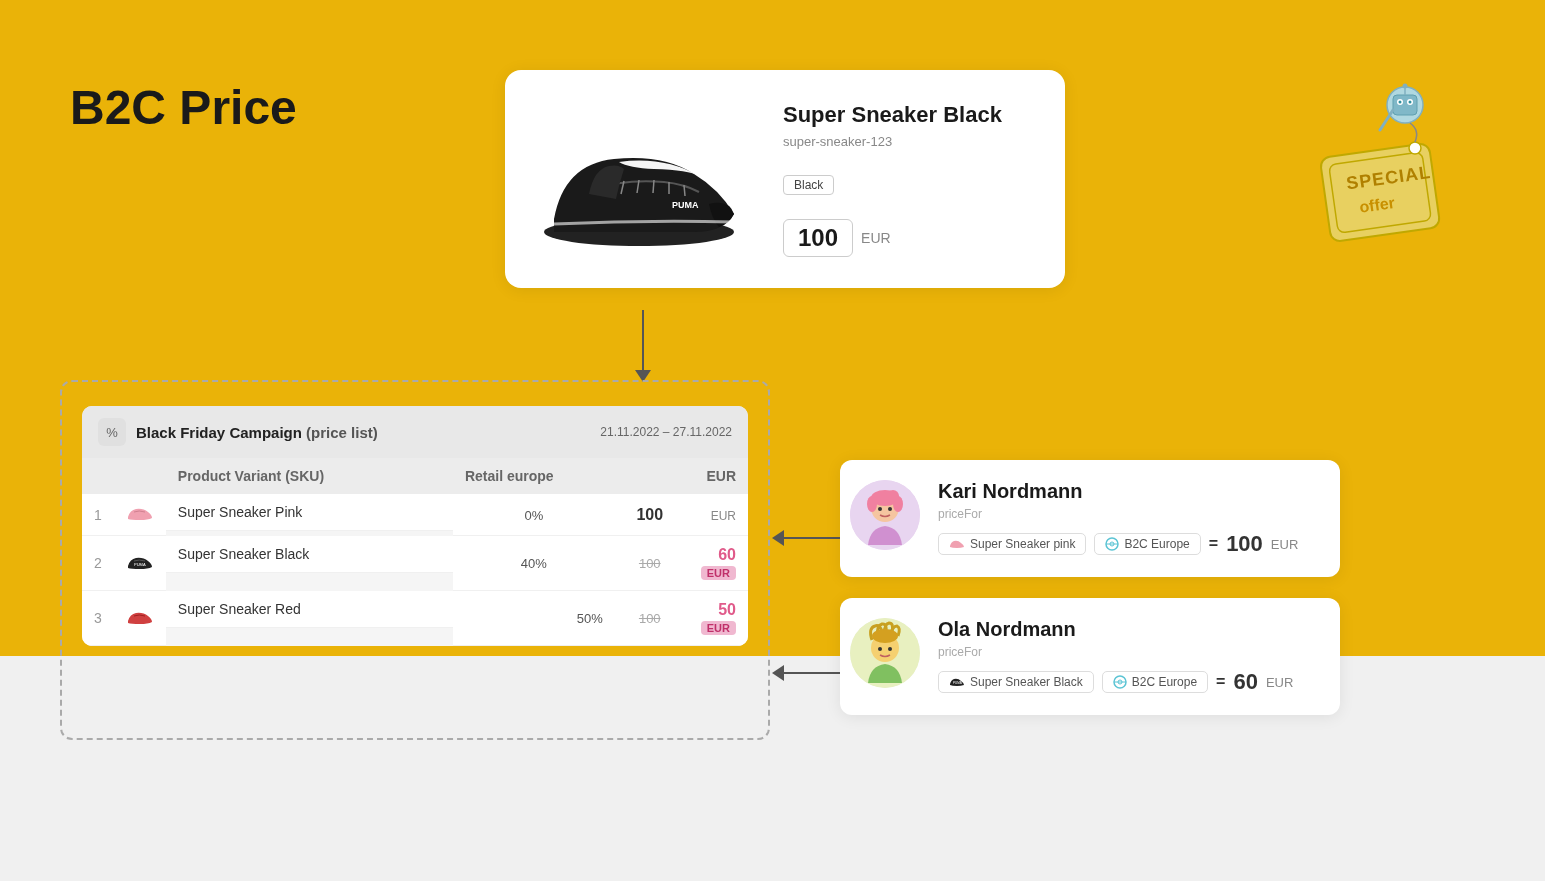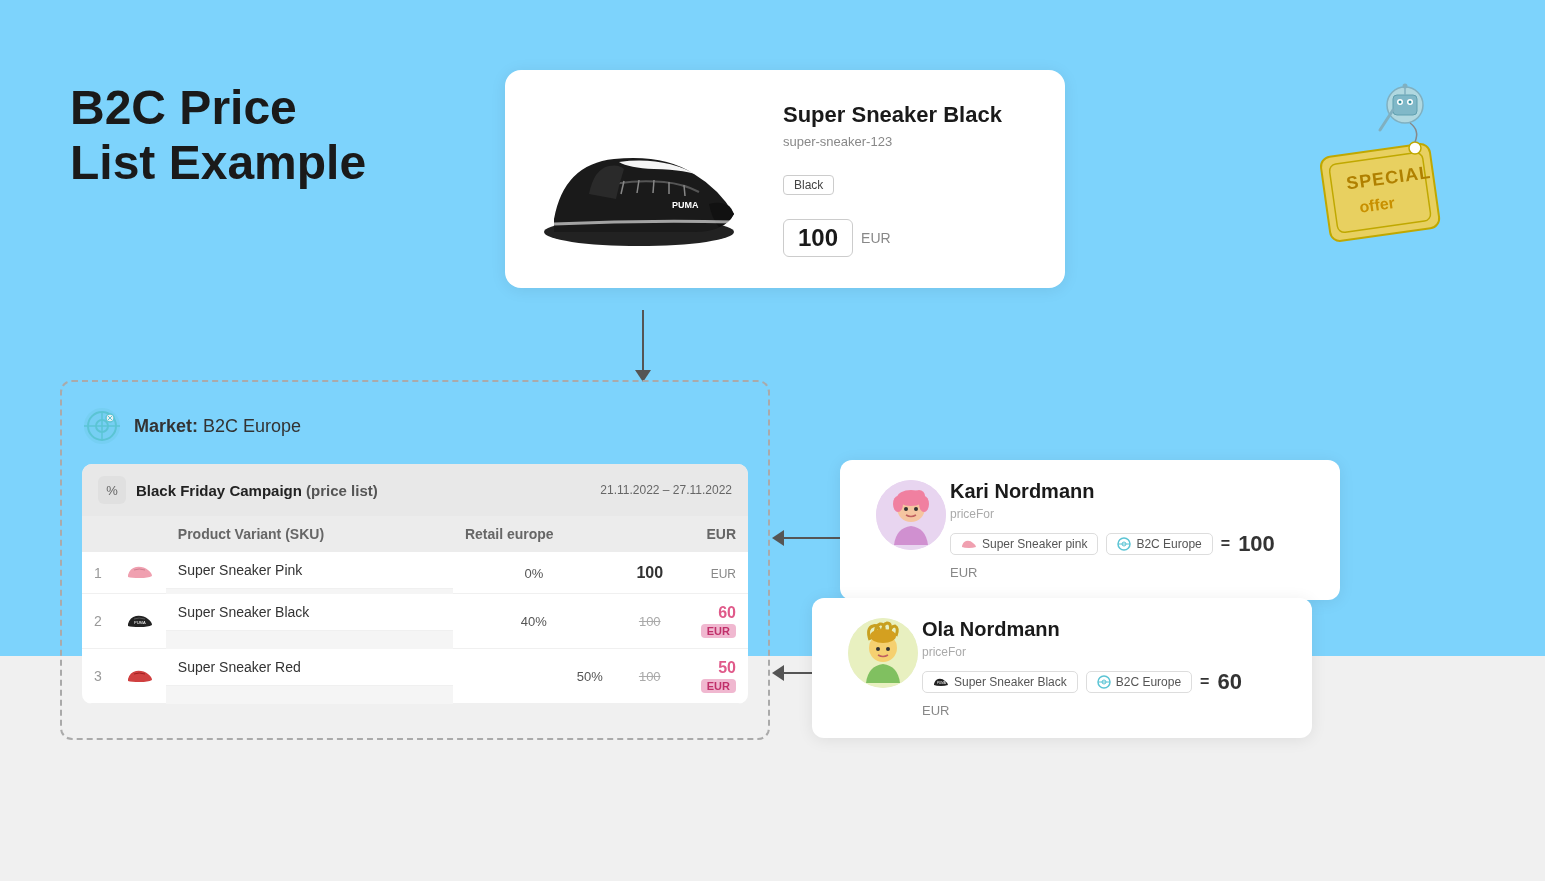--- a/index.html
+++ b/index.html
@@ -9,21 +9,21 @@
       width: 1545px;
       height: 881px;
       overflow: hidden;
       position: relative;
     }
 
     .main-container {
       width: 1545px;
       height: 656px;
       position: relative;
-      background: #7dd3fc;
+      background: #eab308;
     }
 
     
     .page-title {
       position: absolute;
       top: 80px;
       left: 70px;
       font-size: 48px;
       font-weight: 800;
       color: #1a1a1a;
@@ -297,35 +297,35 @@
       border-bottom: 8px solid transparent;
       border-right: 12px solid #555;
     }
 
     
     .customer-card {
       position: absolute;
       width: 500px;
       background: white;
       border-radius: 12px;
-      padding: 20px 36px;
+      padding: 20px 10px;
       box-shadow: 0 2px 16px rgba(0,0,0,0.08);
       display: flex;
-      gap: 4px;
+      gap: 18px;
       align-items: flex-start;
     }
 
     .customer-card-1 {
       top: 460px;
       left: 840px;
     }
 
     .customer-card-2 {
       top: 598px;
-      left: 812px;
+      left: 840px;
     }
 
     .customer-avatar {
       width: 70px;
       height: 70px;
       border-radius: 50%;
       background: #e8d5f0;
       display: flex;
       align-items: center;
       justify-content: center;
@@ -417,21 +417,20 @@
       gap: 10px;
     }
   </style>
 </head>
 <body>
 
 <div class="main-container">
 
   <div class="page-title">
     <div>B2C Price</div>
-    <div>List Example</div>
   </div>
 
   <div class="product-card">
     <div class="product-image-area">
 
       <svg class="shoe-svg" viewBox="0 0 220 150" xmlns="http://www.w3.org/2000/svg">
 
         <ellipse cx="105" cy="128" rx="95" ry="14" fill="#222"></ellipse>
 
         <path d="M20 115 Q30 60 80 55 Q130 50 160 70 Q185 85 200 110 Q190 128 160 128 Q80 128 20 128 Z" fill="#1a1a1a"></path>
@@ -466,36 +465,20 @@
       </div>
     </div>
   </div>
 
   <div class="arrow-down">
     <div class="arrow-line-v"></div>
     <div class="arrow-head-down"></div>
   </div>
 
   <div class="market-box">
-    <div class="market-header">
-
-      <svg width="40" height="40" viewBox="0 0 40 40">
-        <circle cx="20" cy="20" r="18" fill="#5bc4d4" opacity="0.2"></circle>
-        <circle cx="20" cy="20" r="14" stroke="#5bc4d4" stroke-width="2" fill="none"></circle>
-        <circle cx="20" cy="20" r="6" stroke="#5bc4d4" stroke-width="2" fill="none"></circle>
-        <line x1="2" y1="20" x2="38" y2="20" stroke="#5bc4d4" stroke-width="1.5"></line>
-        <line x1="20" y1="6" x2="20" y2="34" stroke="#5bc4d4" stroke-width="1.5"></line>
-        <circle cx="28" cy="12" r="4" fill="#f0f0f0" stroke="#5bc4d4" stroke-width="1.5"></circle>
-        <line x1="26" y1="10" x2="30" y2="14" stroke="#5bc4d4" stroke-width="1"></line>
-        <line x1="30" y1="10" x2="26" y2="14" stroke="#5bc4d4" stroke-width="1"></line>
-      </svg>
-      <div class="market-title">
-        <strong>Market:</strong> <span>B2C Europe</span>
-      </div>
-    </div>
 
     <div class="price-list-card">
       <div class="price-list-header">
         <div class="percent-icon">%</div>
         <span class="price-list-name">
           <span>Black Friday Campaign</span>
           <span class="price-list-type">(price list)</span>
         </span>
         <span class="price-list-dates">21.11.2022 – 27.11.2022</span>
       </div>

